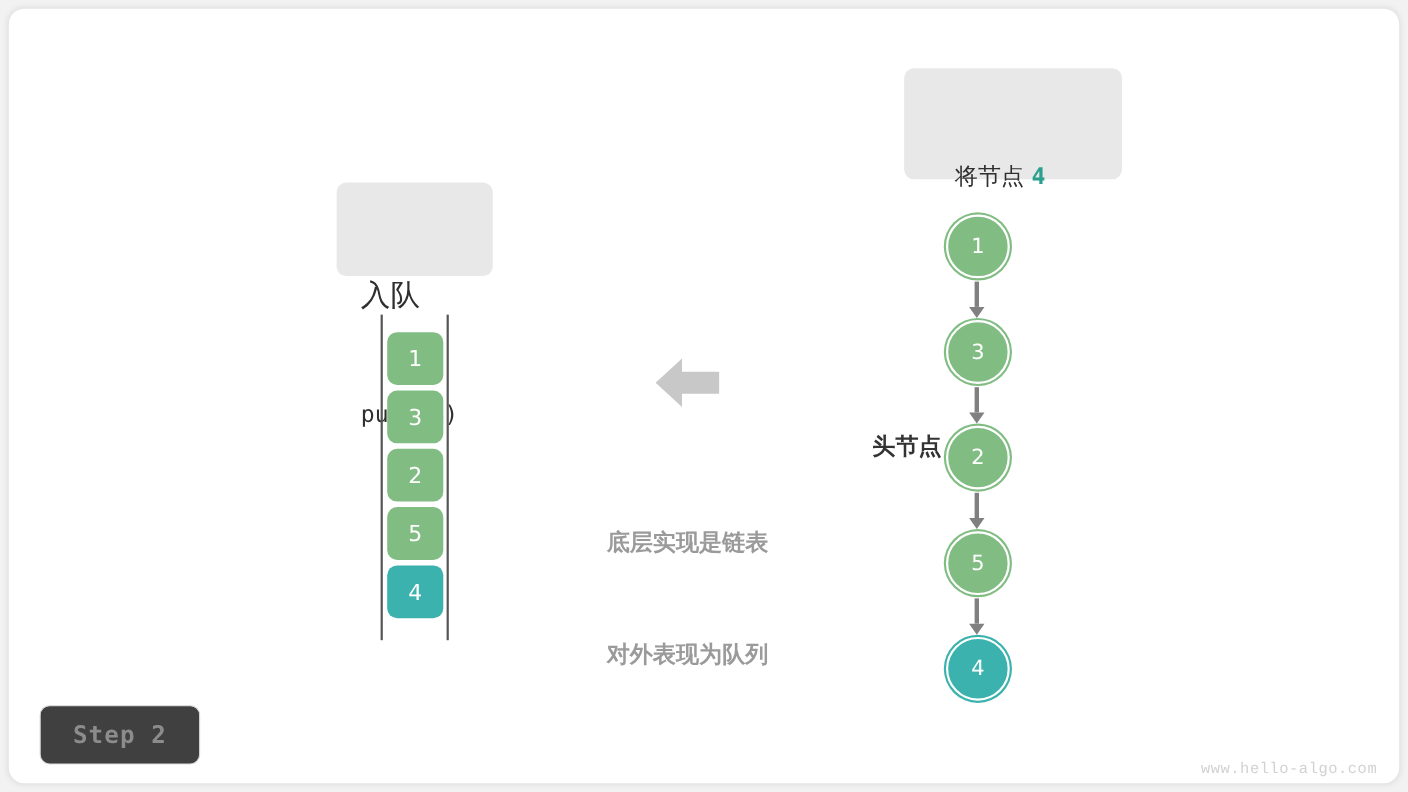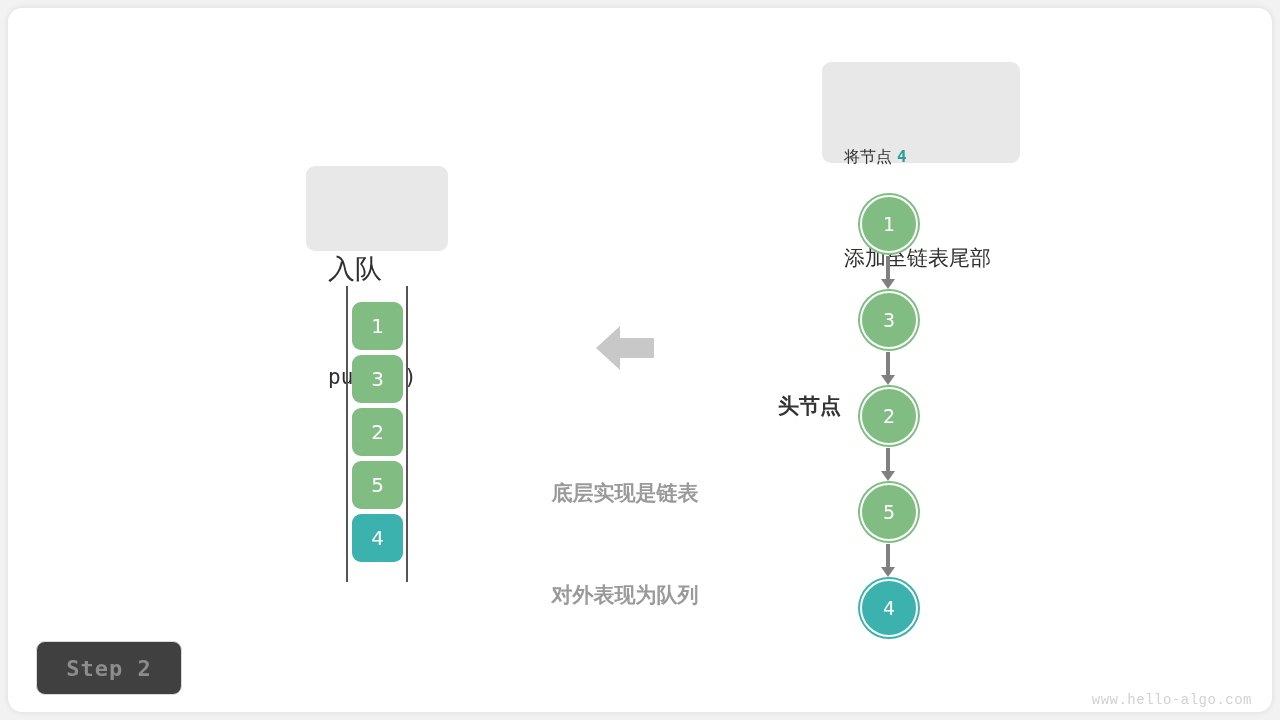--- a/index.html
+++ b/index.html
@@ -63,21 +63,21 @@
   }
   #callout-push .line1 { font-size: 27px; }
   #callout-push .line2 { margin-top: 4px; }
 
   #callout-append {
     left: 822px;
     top: 62px;
     width: 198px;
     height: 101px;
   }
-  #callout-append .line1 { font-size: 16px; }
+  #callout-append .line1 { font-size: 21px; margin-left: 24px; }
   #callout-append .line2 { margin-top: 6px; }
 
   
   #queue {
     position: absolute;
     left: 346px;
     top: 286px;
     width: 62px;
     height: 296px;
   }
@@ -175,21 +175,21 @@
     border-right: 7px solid transparent;
     border-top: 10px solid #808080;
   }
   .side-label {
     position: absolute;
     color: #333333;
     font-size: 21px;
     font-weight: bold;
     white-space: pre;
   }
-  #label-head { left: 8px; top: 212px; }
+  #label-head { left: 23px; top: 212px; }
 
   
   #step-badge {
     position: absolute;
     left: 36px;
     top: 641px;
     width: 144px;
     height: 52px;
     border: 1px solid #dcdcdc;
     border-radius: 9px;
@@ -221,21 +221,20 @@
 <div id="canvas">
   <div class="card"></div>
 
   <div class="callout" id="callout-push">
     <div class="line1">入队</div>
     <div class="line2 mono"><span>push(</span><span class="accent-num">4</span><span>)</span></div>
   </div>
 
   <div class="callout" id="callout-append">
     <div class="line1"><span>将节点 </span><span class="accent-num">4</span></div>
-    <div class="line2">添加至链表尾部</div>
   </div>
 
   <div id="queue">
     <div class="rail rail-left"></div>
     <div class="rail rail-right"></div>
     <div id="queue-cells">
         <div class="qcell green" style="top: 16px;">
           <span>1</span>
         </div>
         <div class="qcell green" style="top: 69px;">

